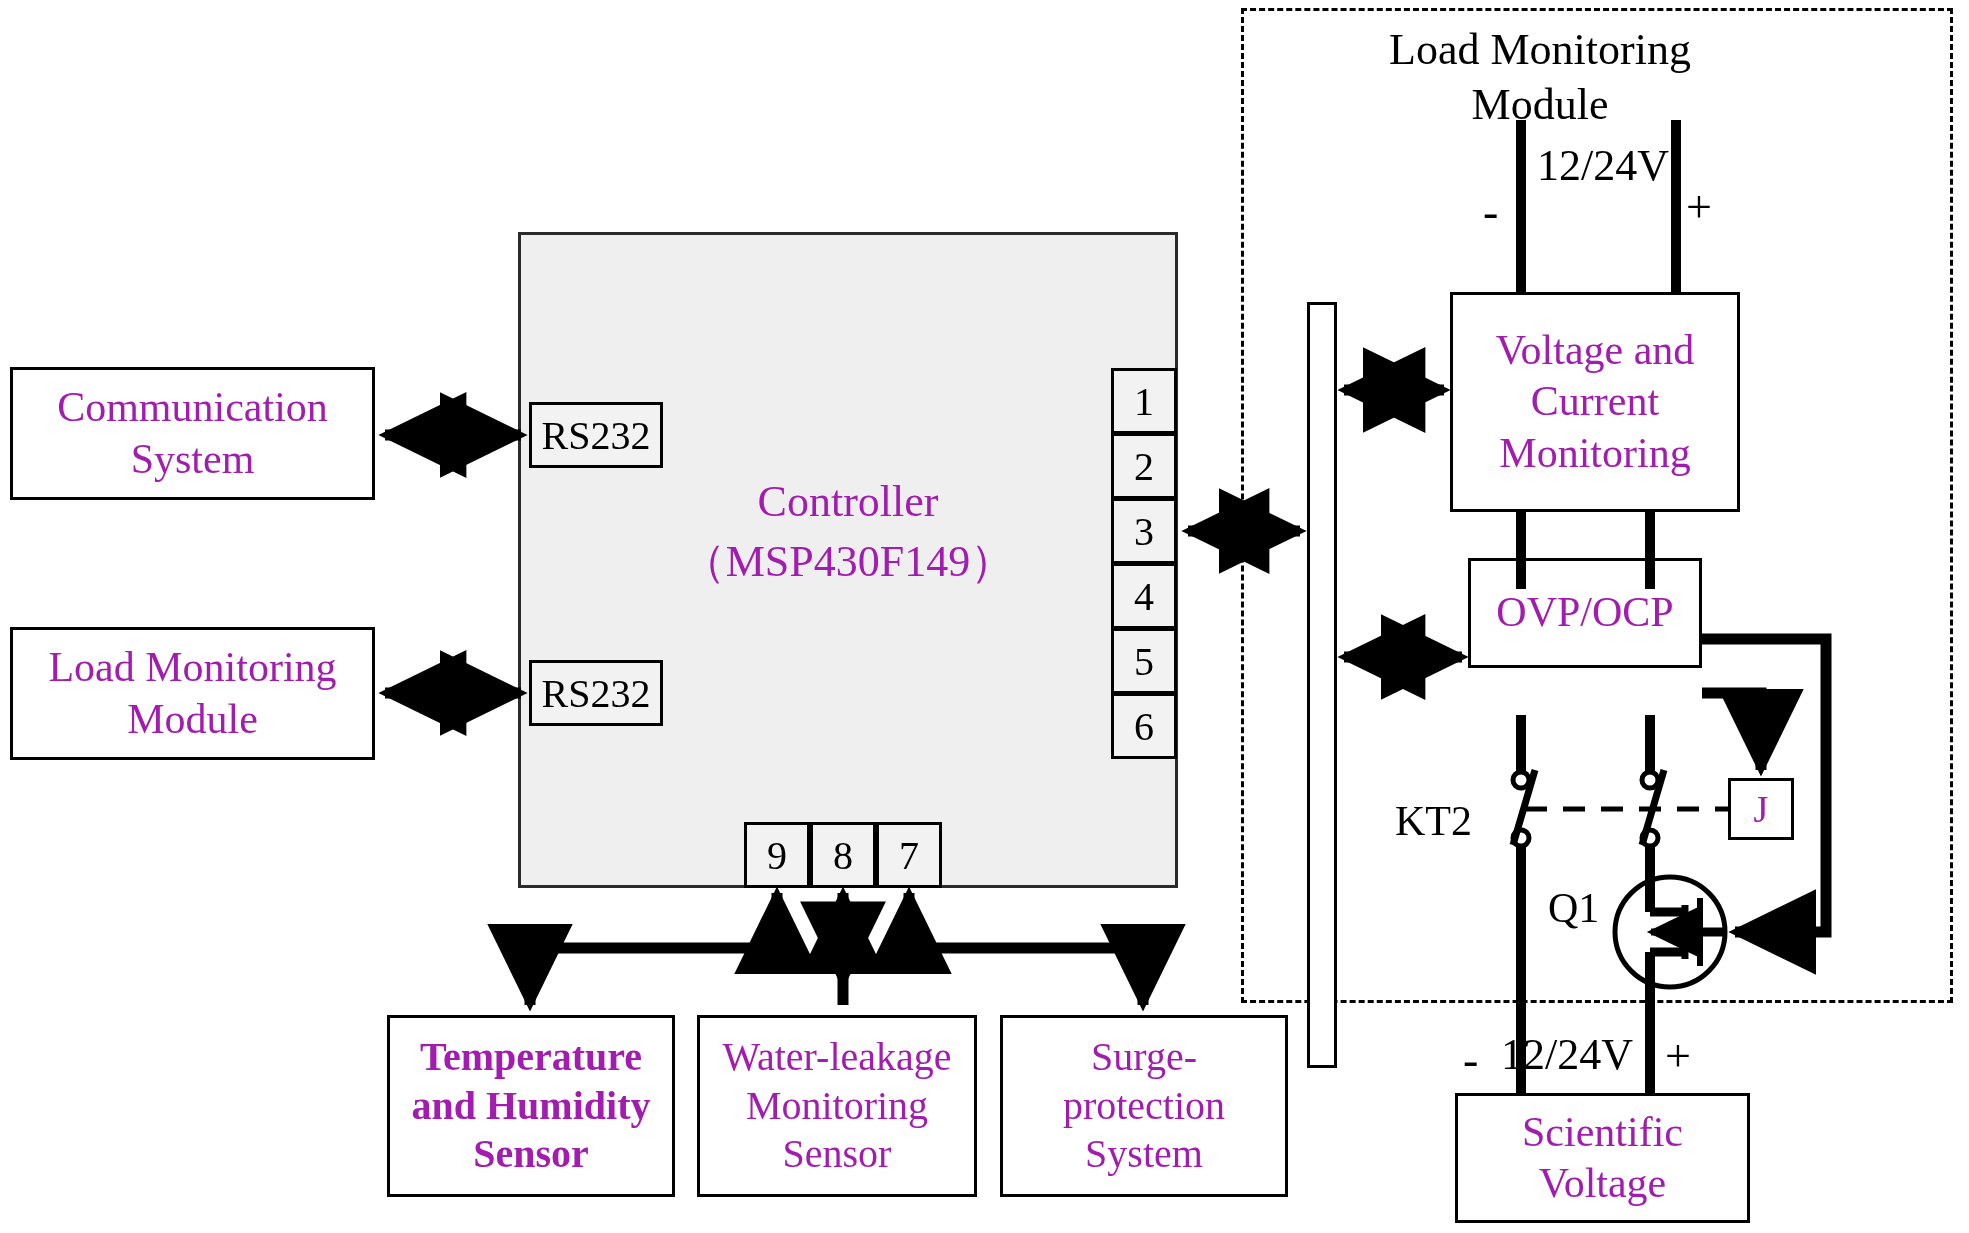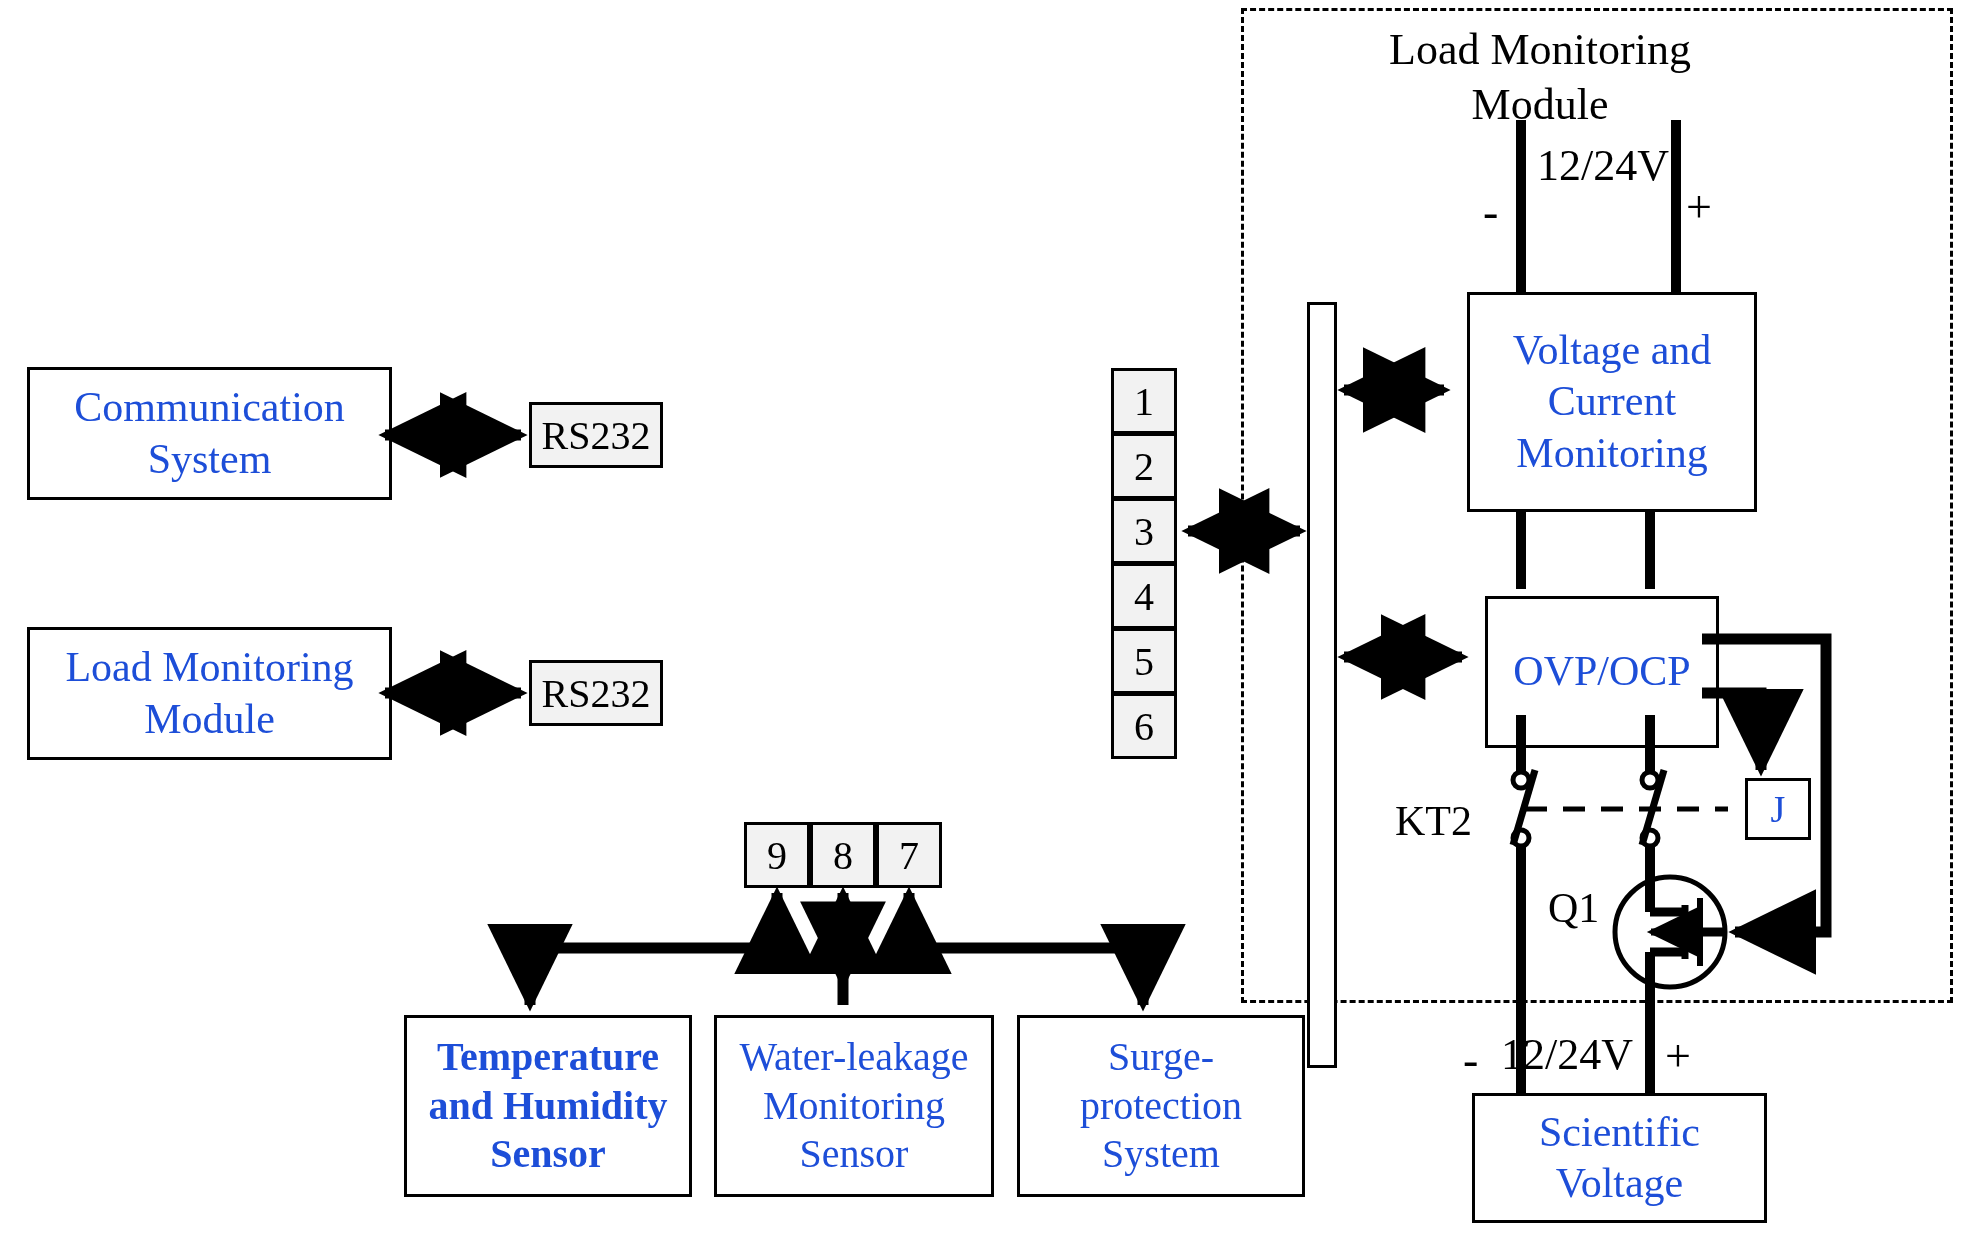--- a/index.html
+++ b/index.html
@@ -13,22 +13,21 @@
   .box{
     position:absolute;
     box-sizing:border-box;
     border:3px solid #000;
     background:#ffffff;
     display:flex;
     align-items:center;
     justify-content:center;
     text-align:center;
     line-height:1.22;
-    color:#1d4ed8;
-    margin-left:17px;
+    color:#a21caf;
   }
   .ctrl{
     background:#efefef;
     border:3px solid #2b2b2b;
   }
   .pin{
     position:absolute;
     box-sizing:border-box;
     border:3px solid #000;
     background:#f2f2f2;
@@ -62,20 +61,26 @@
   <div class="box" style="left:10px;top:367px;width:365px;height:133px;font-size:42px;text-align:center;">
     <span style="white-space:pre-line;">Communication
 System</span>
   </div>
 
   <div class="box" style="left:10px;top:627px;width:365px;height:133px;font-size:42px;">
     <span style="white-space:pre-line;">Load Monitoring
 Module</span>
   </div>
 
+  <div class="box ctrl" style="left:518px;top:232px;width:660px;height:656px;font-size:44px;">
+    <div style="position:absolute;left:0;right:0;top:240px;">
+      <div>Controller</div>
+      <div style="margin-top:6px;">（MSP430F149）</div>
+    </div>
+  </div>
 
   <div class="pin" style="left:529px;top:402px;width:134px;height:66px;font-size:40px;">
     <span>RS232</span>
   </div>
   <div class="pin" style="left:529px;top:660px;width:134px;height:66px;font-size:40px;">
     <span>RS232</span>
   </div>
 
   <div class="pin" style="left:1111px;top:368px;width:66px;height:66px;">
     <span>1</span>
@@ -126,21 +131,21 @@
 Module</div>
 
   <div class="busbar" style="left:1307px;top:302px;width:30px;height:766px;"></div>
 
   <div class="box" style="left:1450px;top:292px;width:290px;height:220px;font-size:42px;">
     <span style="white-space:pre-line;">Voltage and
 Current
 Monitoring</span>
   </div>
 
-  <div class="box" style="left:1468px;top:596px;width:234px;height:152px;font-size:42px;">
+  <div class="box" style="left:1468px;top:558px;width:234px;height:110px;font-size:42px;">
     <span>OVP/OCP</span>
   </div>
 
   <div class="box" style="left:1728px;top:778px;width:66px;height:62px;font-size:38px;">
     <span>J</span>
   </div>
 
   <div class="box" style="left:1455px;top:1093px;width:295px;height:130px;font-size:42px;">
     <span style="white-space:pre-line;">Scientific
 Voltage</span>

